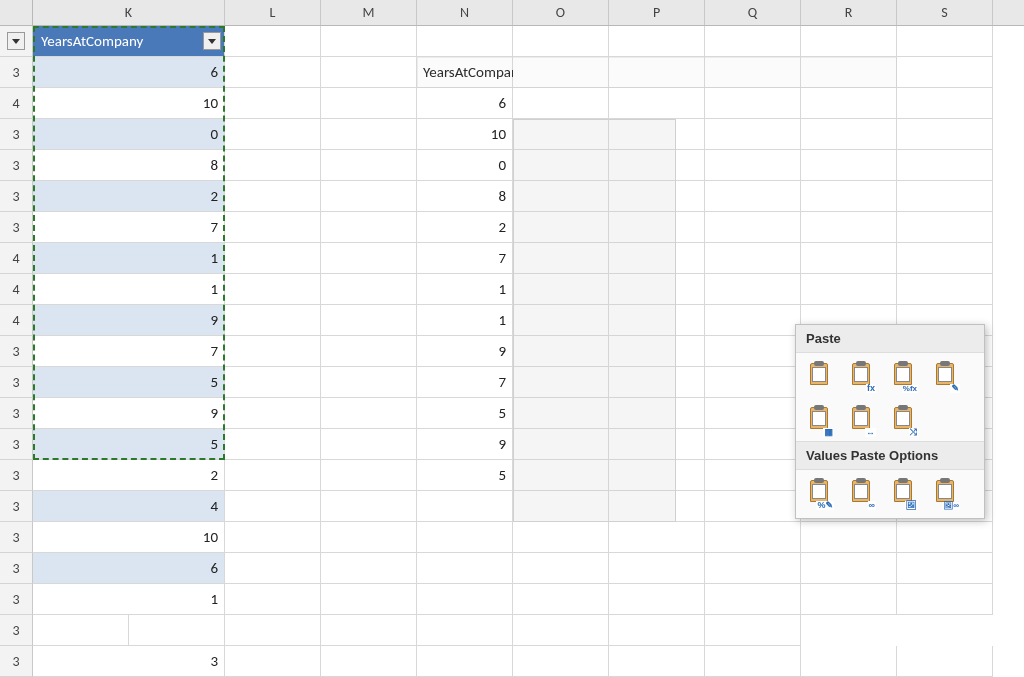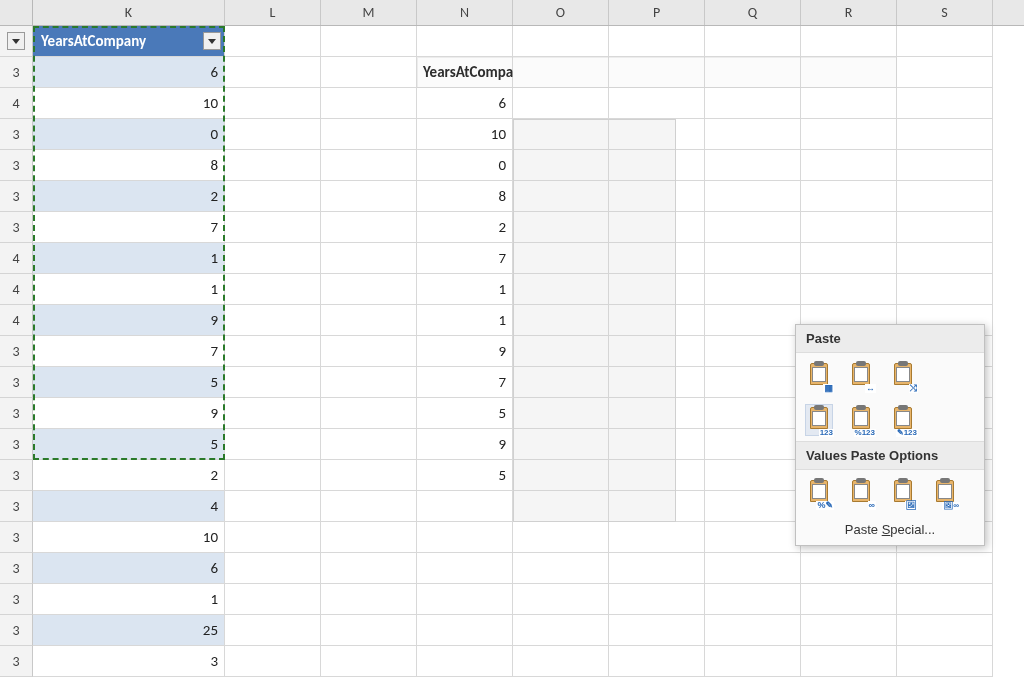--- a/index.html
+++ b/index.html
@@ -78,21 +78,20 @@
     color:#222;
     background:#fff;
     text-align:right;
     justify-content:flex-end;
   }
   .cell.alt {
     background:#dbe5f1;
   }
   .cell.left {
     justify-content:flex-start;
-    font-weight:bold;
   }
   .header-cell {
     background:#4a79b9 !important;
     color:#fff;
     font-size:15px;
     justify-content:flex-start;
     padding-left:8px;
     position:relative;
   }
   .filter-btn {
@@ -219,58 +218,63 @@
 
   <div class="grid-body" id="grid-body">
 
     <div class="copy-sel" id="copy-sel" style="left: 33px; top: 0px; width: 192px; height: 434px;"></div>
 
     <div class="paste-sel" id="paste-sel1" style="left: 513px; top: 93px; width: 163.2px; height: 403px;"></div>
     <div class="paste-sel" id="paste-sel2" style="left: 417px; top: 31px; width: 480px; height: 31px; opacity: 0.4;"></div>
 
     <div class="ctx-menu" id="ctx-menu" style="left: 795px; top: 297.6px;">
       <div class="ctx-section-h">Paste</div>
+      <div class="ctx-icons-row" id="ctx-paste-row">
+          <div class="ctx-icon">
+            <div class="clip-board"></div>
+            <div class="clip-clip"></div>
+            <div class="clip-paper"></div>
+          </div>
+          <div class="ctx-icon">
+            <div class="clip-board"></div>
+            <div class="clip-clip"></div>
+            <div class="clip-paper"></div>
+            <div class="clip-overlay">fx</div>
+          </div>
+          <div class="ctx-icon">
+            <div class="clip-board"></div>
+            <div class="clip-clip"></div>
+            <div class="clip-paper"></div>
+            <div class="clip-overlay sm">%fx</div>
+          </div>
+          <div class="ctx-icon">
+            <div class="clip-board"></div>
+            <div class="clip-clip"></div>
+            <div class="clip-paper"></div>
+            <div class="clip-overlay">✎</div>
+          </div>
+        </div>
       <div class="ctx-icons-row" id="ctx-paste-row2">
           <div class="ctx-icon">
             <div class="clip-board"></div>
             <div class="clip-clip"></div>
             <div class="clip-paper"></div>
             <div class="clip-overlay">▦</div>
           </div>
           <div class="ctx-icon">
             <div class="clip-board"></div>
             <div class="clip-clip"></div>
             <div class="clip-paper"></div>
             <div class="clip-overlay">↔</div>
           </div>
           <div class="ctx-icon">
             <div class="clip-board"></div>
             <div class="clip-clip"></div>
             <div class="clip-paper"></div>
             <div class="clip-overlay">⤭</div>
-          </div>
-        </div>
-      <div class="ctx-icons-row" id="ctx-values-row">
-          <div class="ctx-icon hl">
-            <div class="clip-board"></div>
-            <div class="clip-clip"></div>
-            <div class="clip-paper"></div>
-            <div class="clip-overlay sm">123</div>
-          </div>
-          <div class="ctx-icon">
-            <div class="clip-board"></div>
-            <div class="clip-clip"></div>
-            <div class="clip-paper"></div>
-            <div class="clip-overlay sm">%123</div>
-          </div>
-          <div class="ctx-icon">
-            <div class="clip-board"></div>
-            <div class="clip-clip"></div>
-            <div class="clip-paper"></div>
-            <div class="clip-overlay sm">✎123</div>
           </div>
         </div>
       <div class="ctx-section-h">Values Paste Options</div>
       <div class="ctx-icons-row" id="ctx-other-row">
           <div class="ctx-icon">
             <div class="clip-board"></div>
             <div class="clip-clip"></div>
             <div class="clip-paper"></div>
             <div class="clip-overlay">%✎</div>
           </div>
@@ -286,23 +290,20 @@
             <div class="clip-paper"></div>
             <div class="clip-overlay">🖼</div>
           </div>
           <div class="ctx-icon">
             <div class="clip-board"></div>
             <div class="clip-clip"></div>
             <div class="clip-paper"></div>
             <div class="clip-overlay sm">🖼∞</div>
           </div>
         </div>
-      <div class="ctx-special">
-        <span>Paste </span><u>S</u><span>pecial...</span>
-      </div>
     </div>
 
   <div class="row">
         <div class="rowhead" style="justify-content: center;">
           <div class="filter-btn filter-btn-left" style="position: relative; left: 0px; top: 0px;"></div>
         </div>
         <div class="cell header-cell left" style="width: 192px; flex-basis: 192px;">YearsAtCompany<div class="filter-btn"></div></div>
         <div class="cell" style="width: 96px; flex-basis: 96px;"></div>
         <div class="cell" style="width: 96px; flex-basis: 96px;"></div>
         <div class="cell" style="width: 96px; flex-basis: 96px;"></div>
@@ -523,21 +524,20 @@
         <div class="cell" style="width: 96px; flex-basis: 96px;"></div>
         <div class="cell" style="width: 96px; flex-basis: 96px;"></div>
         <div class="cell" style="width: 96px; flex-basis: 96px;"></div>
         <div class="cell" style="width: 96px; flex-basis: 96px;"></div>
         <div class="cell" style="width: 96px; flex-basis: 96px;"></div>
         <div class="cell" style="width: 96px; flex-basis: 96px;"></div>
         <div class="cell" style="width: 96px; flex-basis: 96px;"></div>
       </div>
       <div class="row">
         <div class="rowhead">3</div>
-        <div class="cell alt" style="width: 192px; flex-basis: 192px;">25</div>
         <div class="cell" style="width: 96px; flex-basis: 96px;"></div>
         <div class="cell" style="width: 96px; flex-basis: 96px;"></div>
         <div class="cell" style="width: 96px; flex-basis: 96px;"></div>
         <div class="cell" style="width: 96px; flex-basis: 96px;"></div>
         <div class="cell" style="width: 96px; flex-basis: 96px;"></div>
         <div class="cell" style="width: 96px; flex-basis: 96px;"></div>
         <div class="cell" style="width: 96px; flex-basis: 96px;"></div>
         <div class="cell" style="width: 96px; flex-basis: 96px;"></div>
       </div>
       <div class="row">

